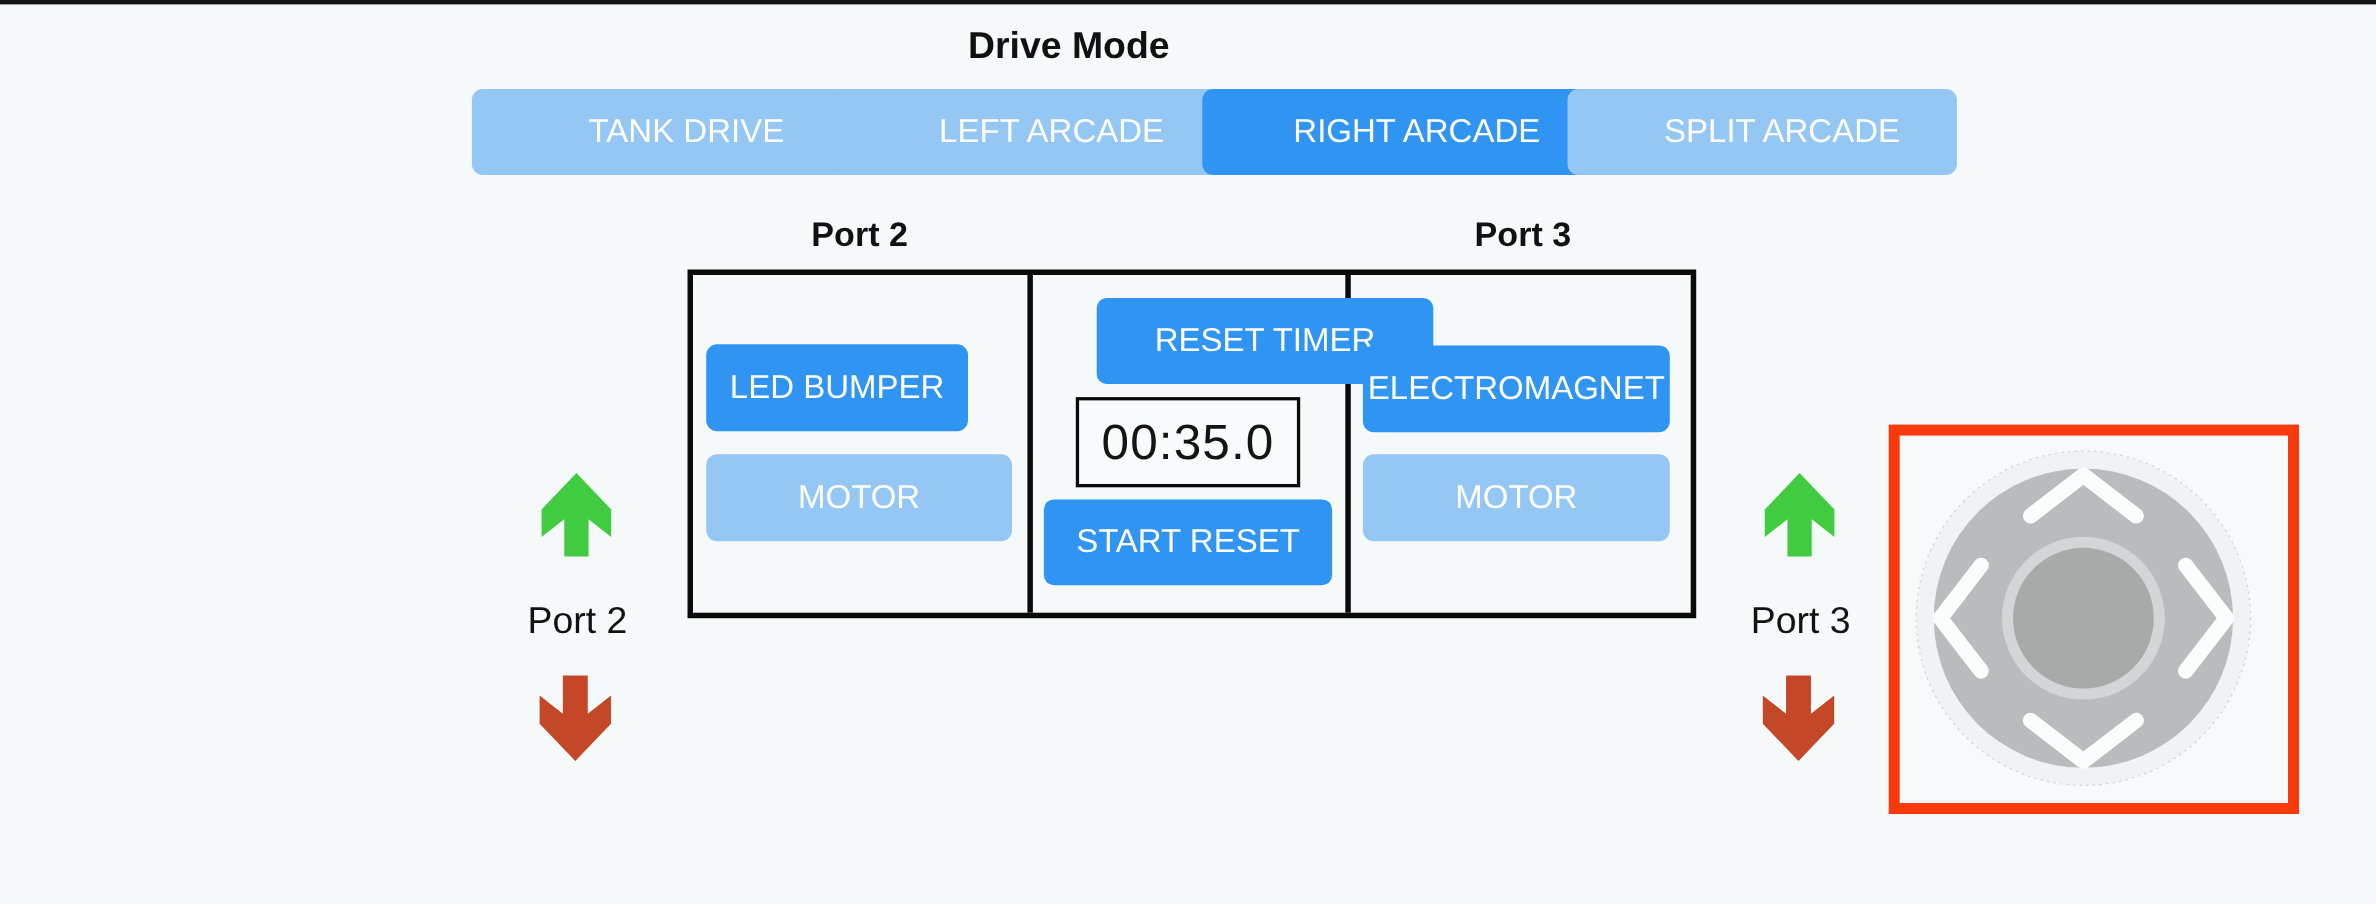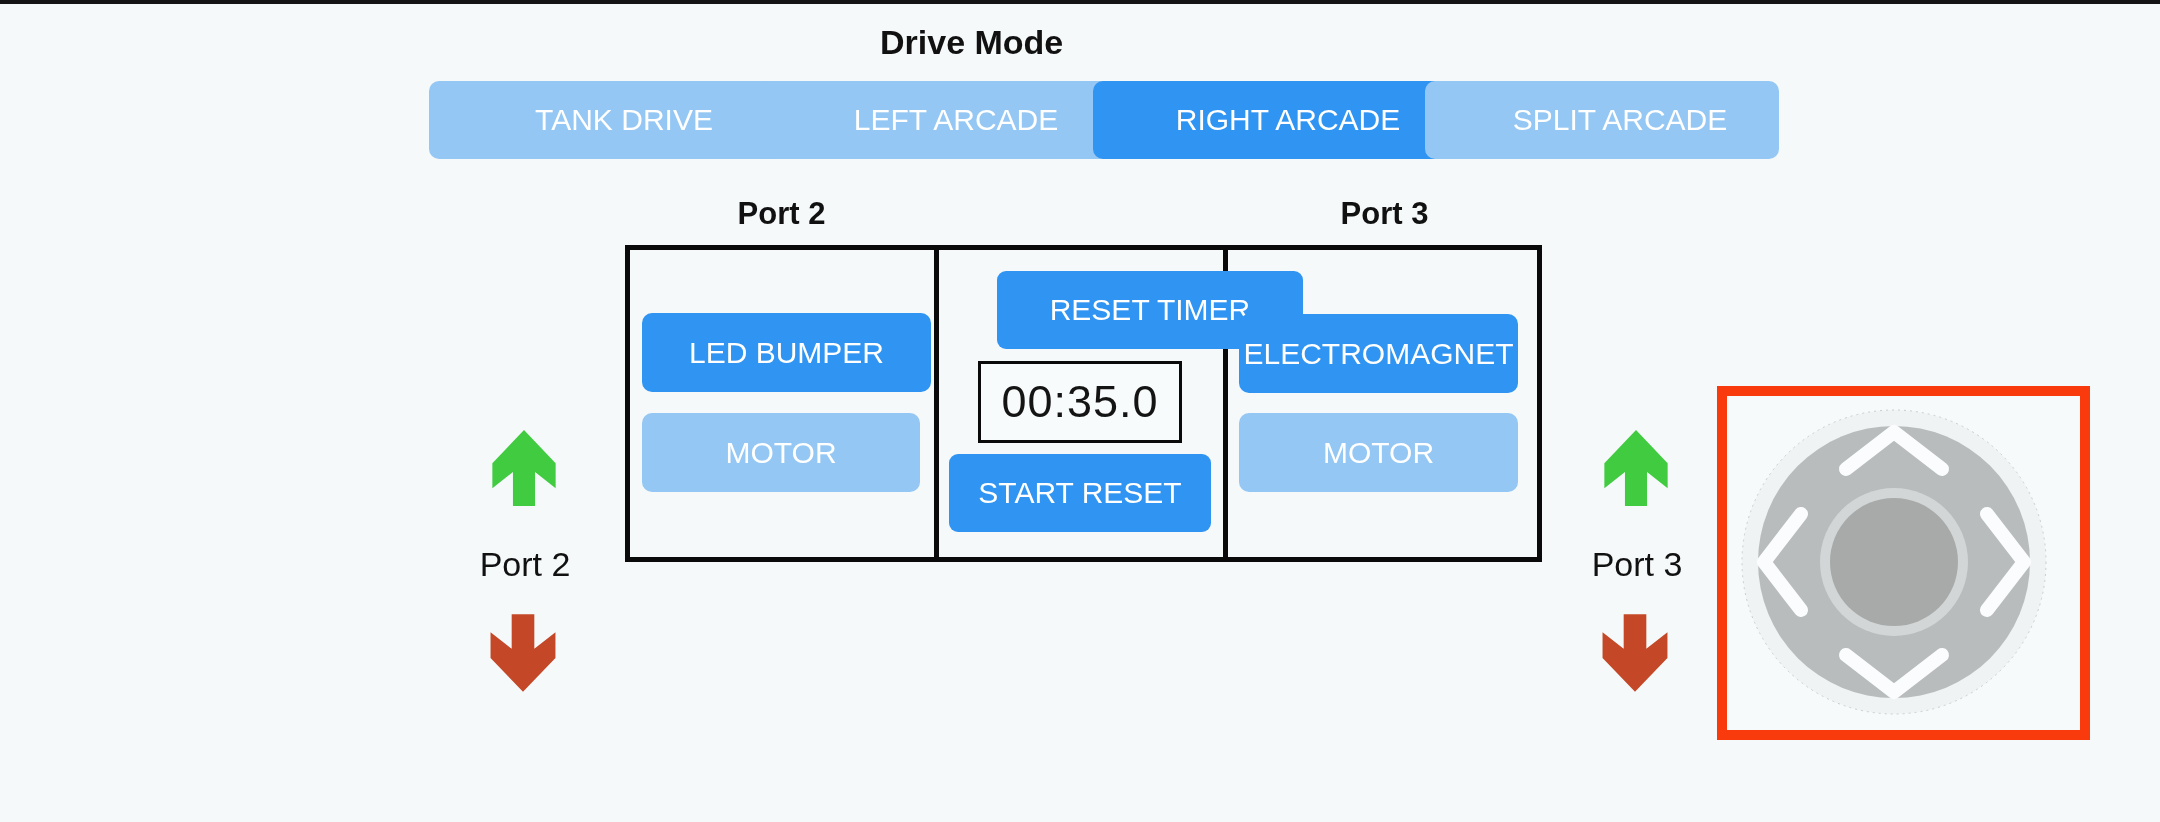--- a/index.html
+++ b/index.html
@@ -64,21 +64,21 @@
   <div class="abs btn drive-btn on" style="left:1093px;">RIGHT ARCADE</div>
   <div class="abs btn drive-btn" style="left:1425px;">SPLIT ARCADE</div>
 
   <div class="abs col-header" style="left:625px;width:313px;">Port 2</div>
   <div class="abs col-header" style="left:1227px;width:315px;">Port 3</div>
 
   <div class="abs panel">
     <div class="abs divider" style="left:304px;"></div>
     <div class="abs divider" style="left:593px;"></div>
 
-    <div class="abs btn cell-btn on" style="left:12px;top:63px;width:289px;height:79px;">LED BUMPER</div>
+    <div class="abs btn cell-btn on" style="left:12px;top:63px;width:238px;height:79px;">LED BUMPER</div>
     <div class="abs btn cell-btn" style="left:12px;top:163px;width:278px;height:79px;">MOTOR</div>
 
     <div class="abs btn timer-btn on" style="left:319px;top:21px;width:306px;height:78px;margin-left:48px;">RESET TIMER</div>
     <div class="abs timer-display">00:35.0</div>
     <div class="abs btn timer-btn on" style="left:319px;top:204px;width:262px;height:78px;">START RESET</div>
 
     <div class="abs btn cell-btn on" style="left:609px;top:64px;width:279px;height:79px;">ELECTROMAGNET</div>
     <div class="abs btn cell-btn" style="left:609px;top:163px;width:279px;height:79px;">MOTOR</div>
   </div>
 

